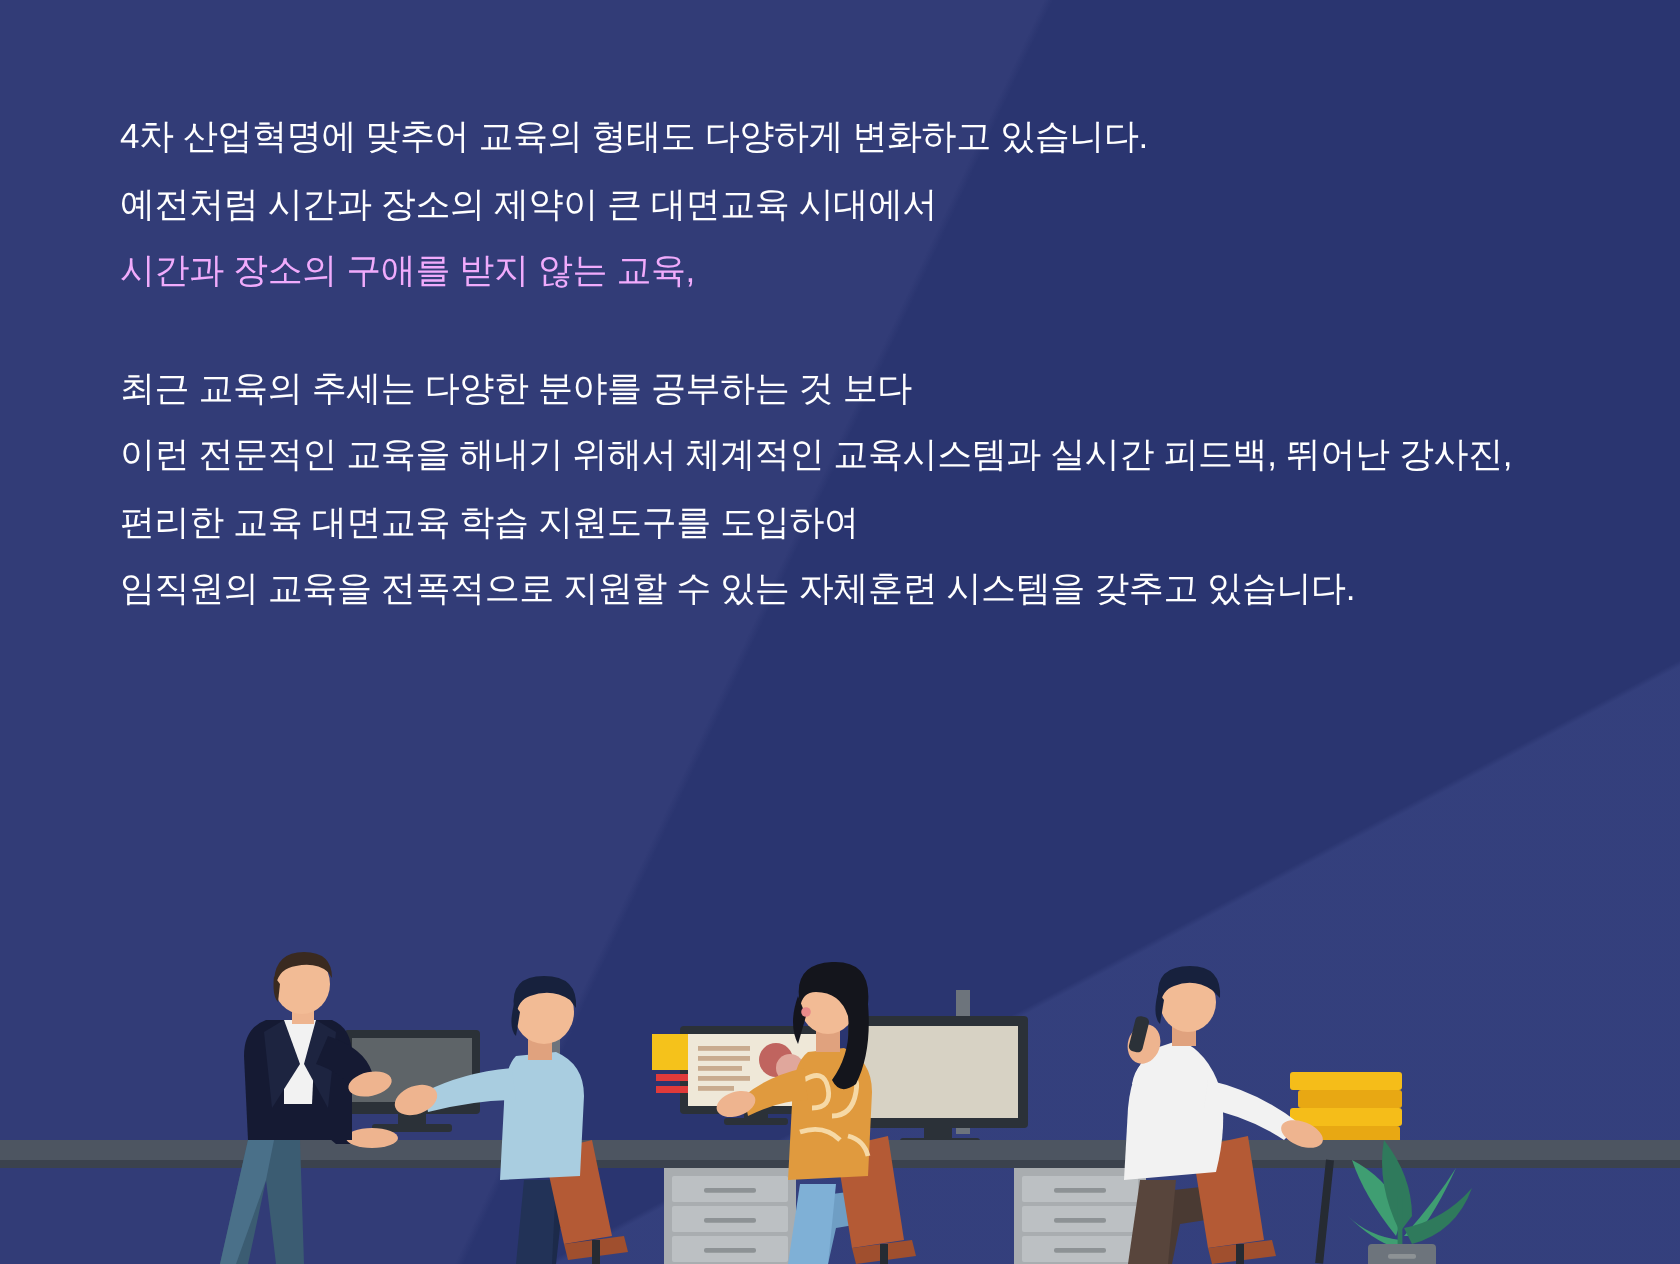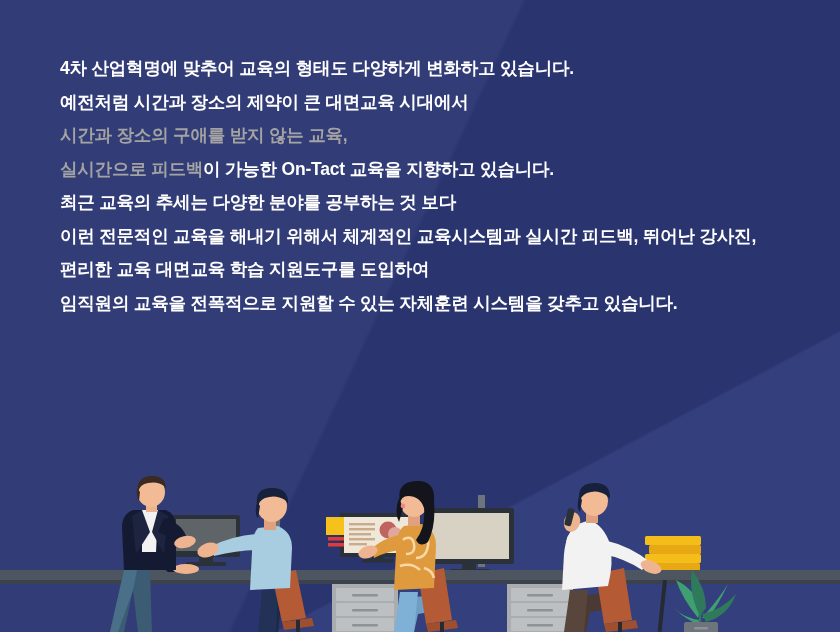--- a/index.html
+++ b/index.html
@@ -25,30 +25,30 @@
   }
 
   
   #text-block {
     position: absolute;
     left: 60px; top: 52px;
     width: 740px;
     z-index: 5;
   }
   .para { margin: 0; }
-  .para + .para { }
+  .para + .para { margin-top: 25px; }
   .line {
     font-size: 17.5px;
     line-height: 33.5px;
     color: #ffffff;
     white-space: nowrap;
     letter-spacing: -0.2px;
-    font-weight: 700;
-  }
-  .hl { color: #a3a3a3; }
+    font-weight: 400;
+  }
+  .hl { color: #f0abfc; }
 
   
   #illustration {
     position: absolute;
     left: 0; top: 470px;
     width: 840px; height: 162px;
     z-index: 3;
   }
 </style>
 </head>
@@ -63,23 +63,20 @@
 
     <div class="para">
       <div class="line">
         <span>4차 산업혁명에 맞추어 교육의 형태도 다양하게 변화하고 있습니다.</span>
       </div>
       <div class="line">
         <span>예전처럼 시간과 장소의 제약이 큰 대면교육 시대에서</span>
       </div>
       <div class="line">
         <span class="hl">시간과 장소의 구애를 받지 않는 교육,</span>
-      </div>
-      <div class="line">
-        <span class="hl">실시간으로 피드백</span><span>이 가능한 On-Tact 교육을 지향하고 있습니다.</span>
       </div>
     </div>
 
     <div class="para">
       <div class="line">
         <span>최근 교육의 추세는 다양한 분야를 공부하는 것 보다</span>
       </div>
       <div class="line">
         <span>이런 전문적인 교육을 해내기 위해서 체계적인 교육시스템과 실시간 피드백, 뛰어난 강사진,</span>
       </div>

